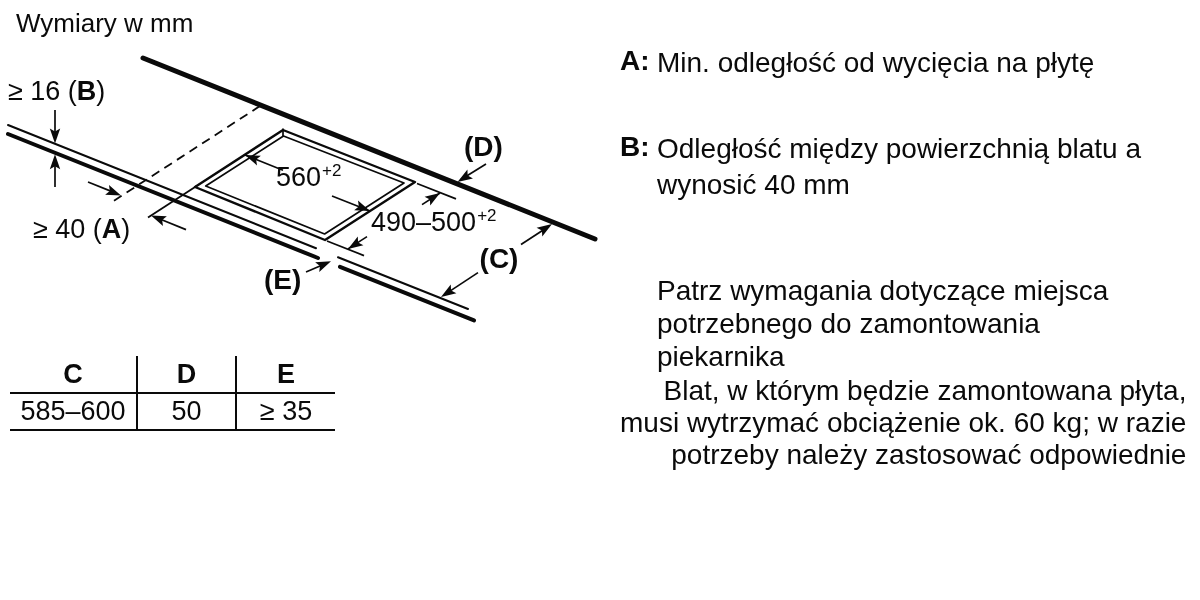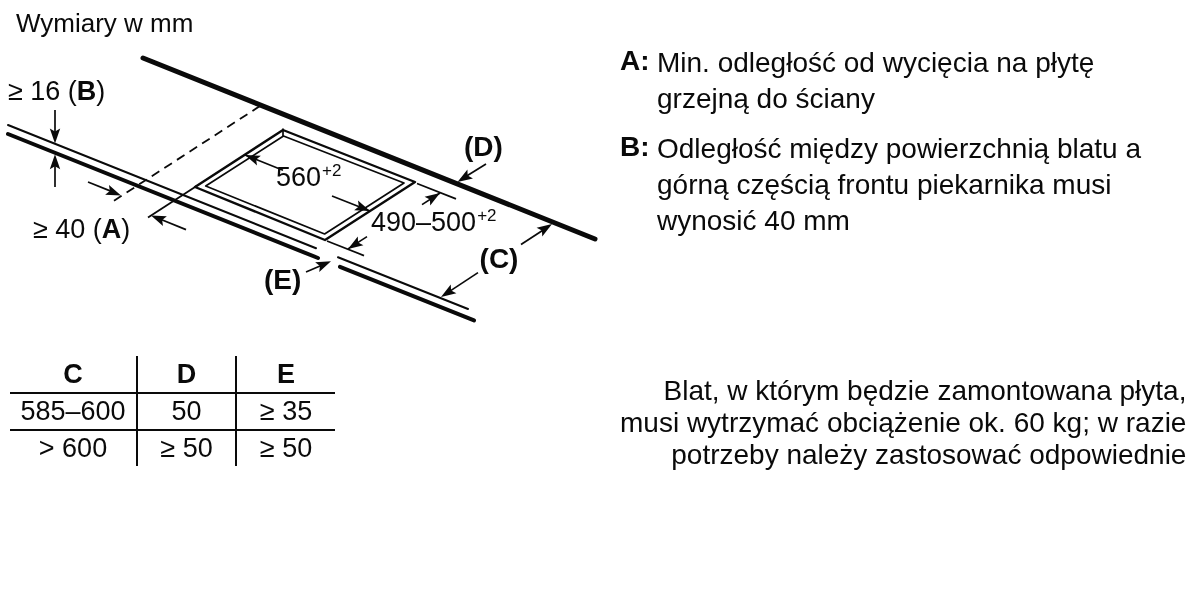--- a/index.html
+++ b/index.html
@@ -118,45 +118,45 @@
         <tr class="hr">
       <th class="c1 vr">C</th>
       <th class="c2 vr">D</th>
       <th class="c3">E</th>
     </tr>
     <tr class="hr">
       <td class="vr">585–600</td>
       <td class="vr">50</td>
       <td>≥ 35</td>
     </tr>
-    <tr>
-      <td class="vr">&gt; 600</td>
-      <td class="vr">≥ 50</td>
-      <td>≥ 50</td>
-    </tr>
   </tbody>
     </table>
 
   <div class="note" style="top:45px;">
     <span class="lbl">A:</span>
     <div class="body" style="line-height:36px;">
       <div class="nline">Min. odległość od wycięcia na płytę</div>
-      <div class="nline">grzejną do ściany</div>
     </div>
   </div>
 
   <div class="note" style="top:131px;">
     <span class="lbl">B:</span>
     <div class="body" style="line-height:36px;">
       <div class="nline">Odległość między powierzchnią blatu a</div>
-      <div class="nline">górną częścią frontu piekarnika musi</div>
       <div class="nline">wynosić 40 mm</div>
     </div>
   </div>
 
+  <div class="note noind" style="top:274px;left:657px;">
+    <div class="body" style="line-height:33px;">
+      <div class="nline">Patrz wymagania dotyczące miejsca</div>
+      <div class="nline">potrzebnego do zamontowania</div>
+      <div class="nline">piekarnika</div>
+    </div>
+  </div>
 
   <div class="note noind" style="top:375px;text-align:right;">
     <div class="body" style="line-height:32px;">
       <div class="nline">Blat, w którym będzie zamontowana płyta,</div>
       <div class="nline">musi wytrzymać obciążenie ok. 60 kg; w razie</div>
       <div class="nline">potrzeby należy zastosować odpowiednie</div>
     </div>
   </div>
 
 </div>

